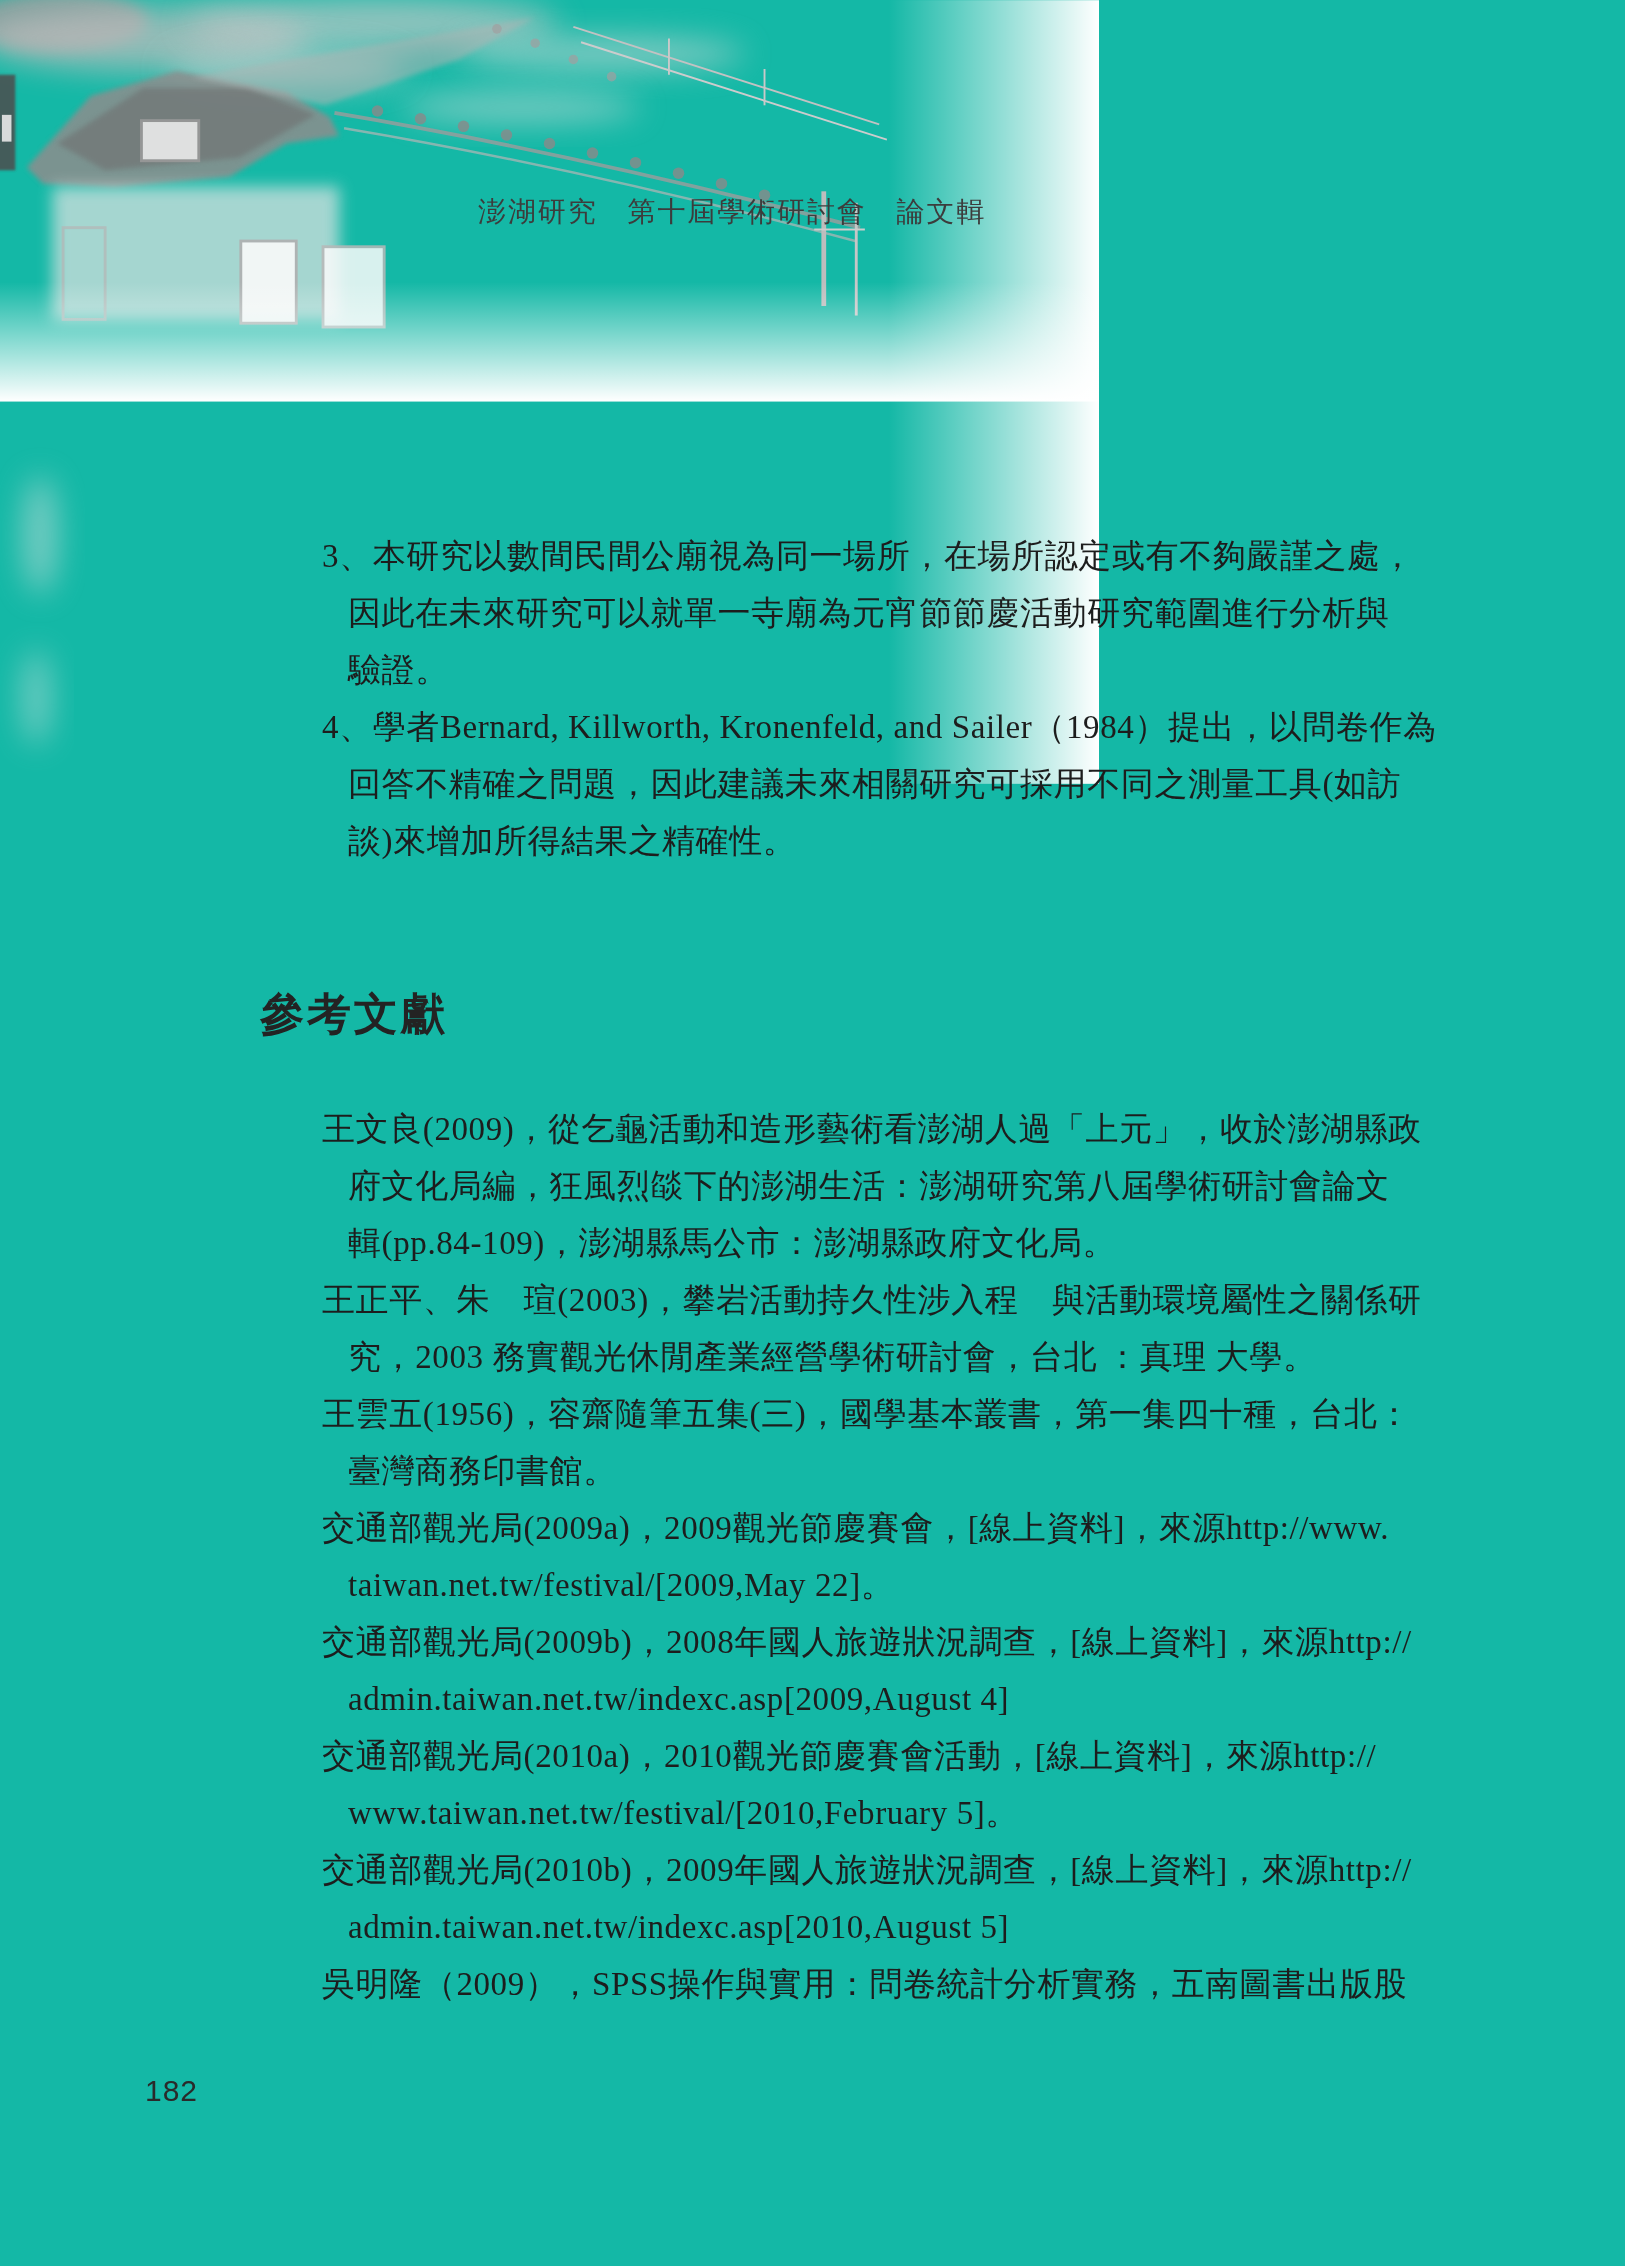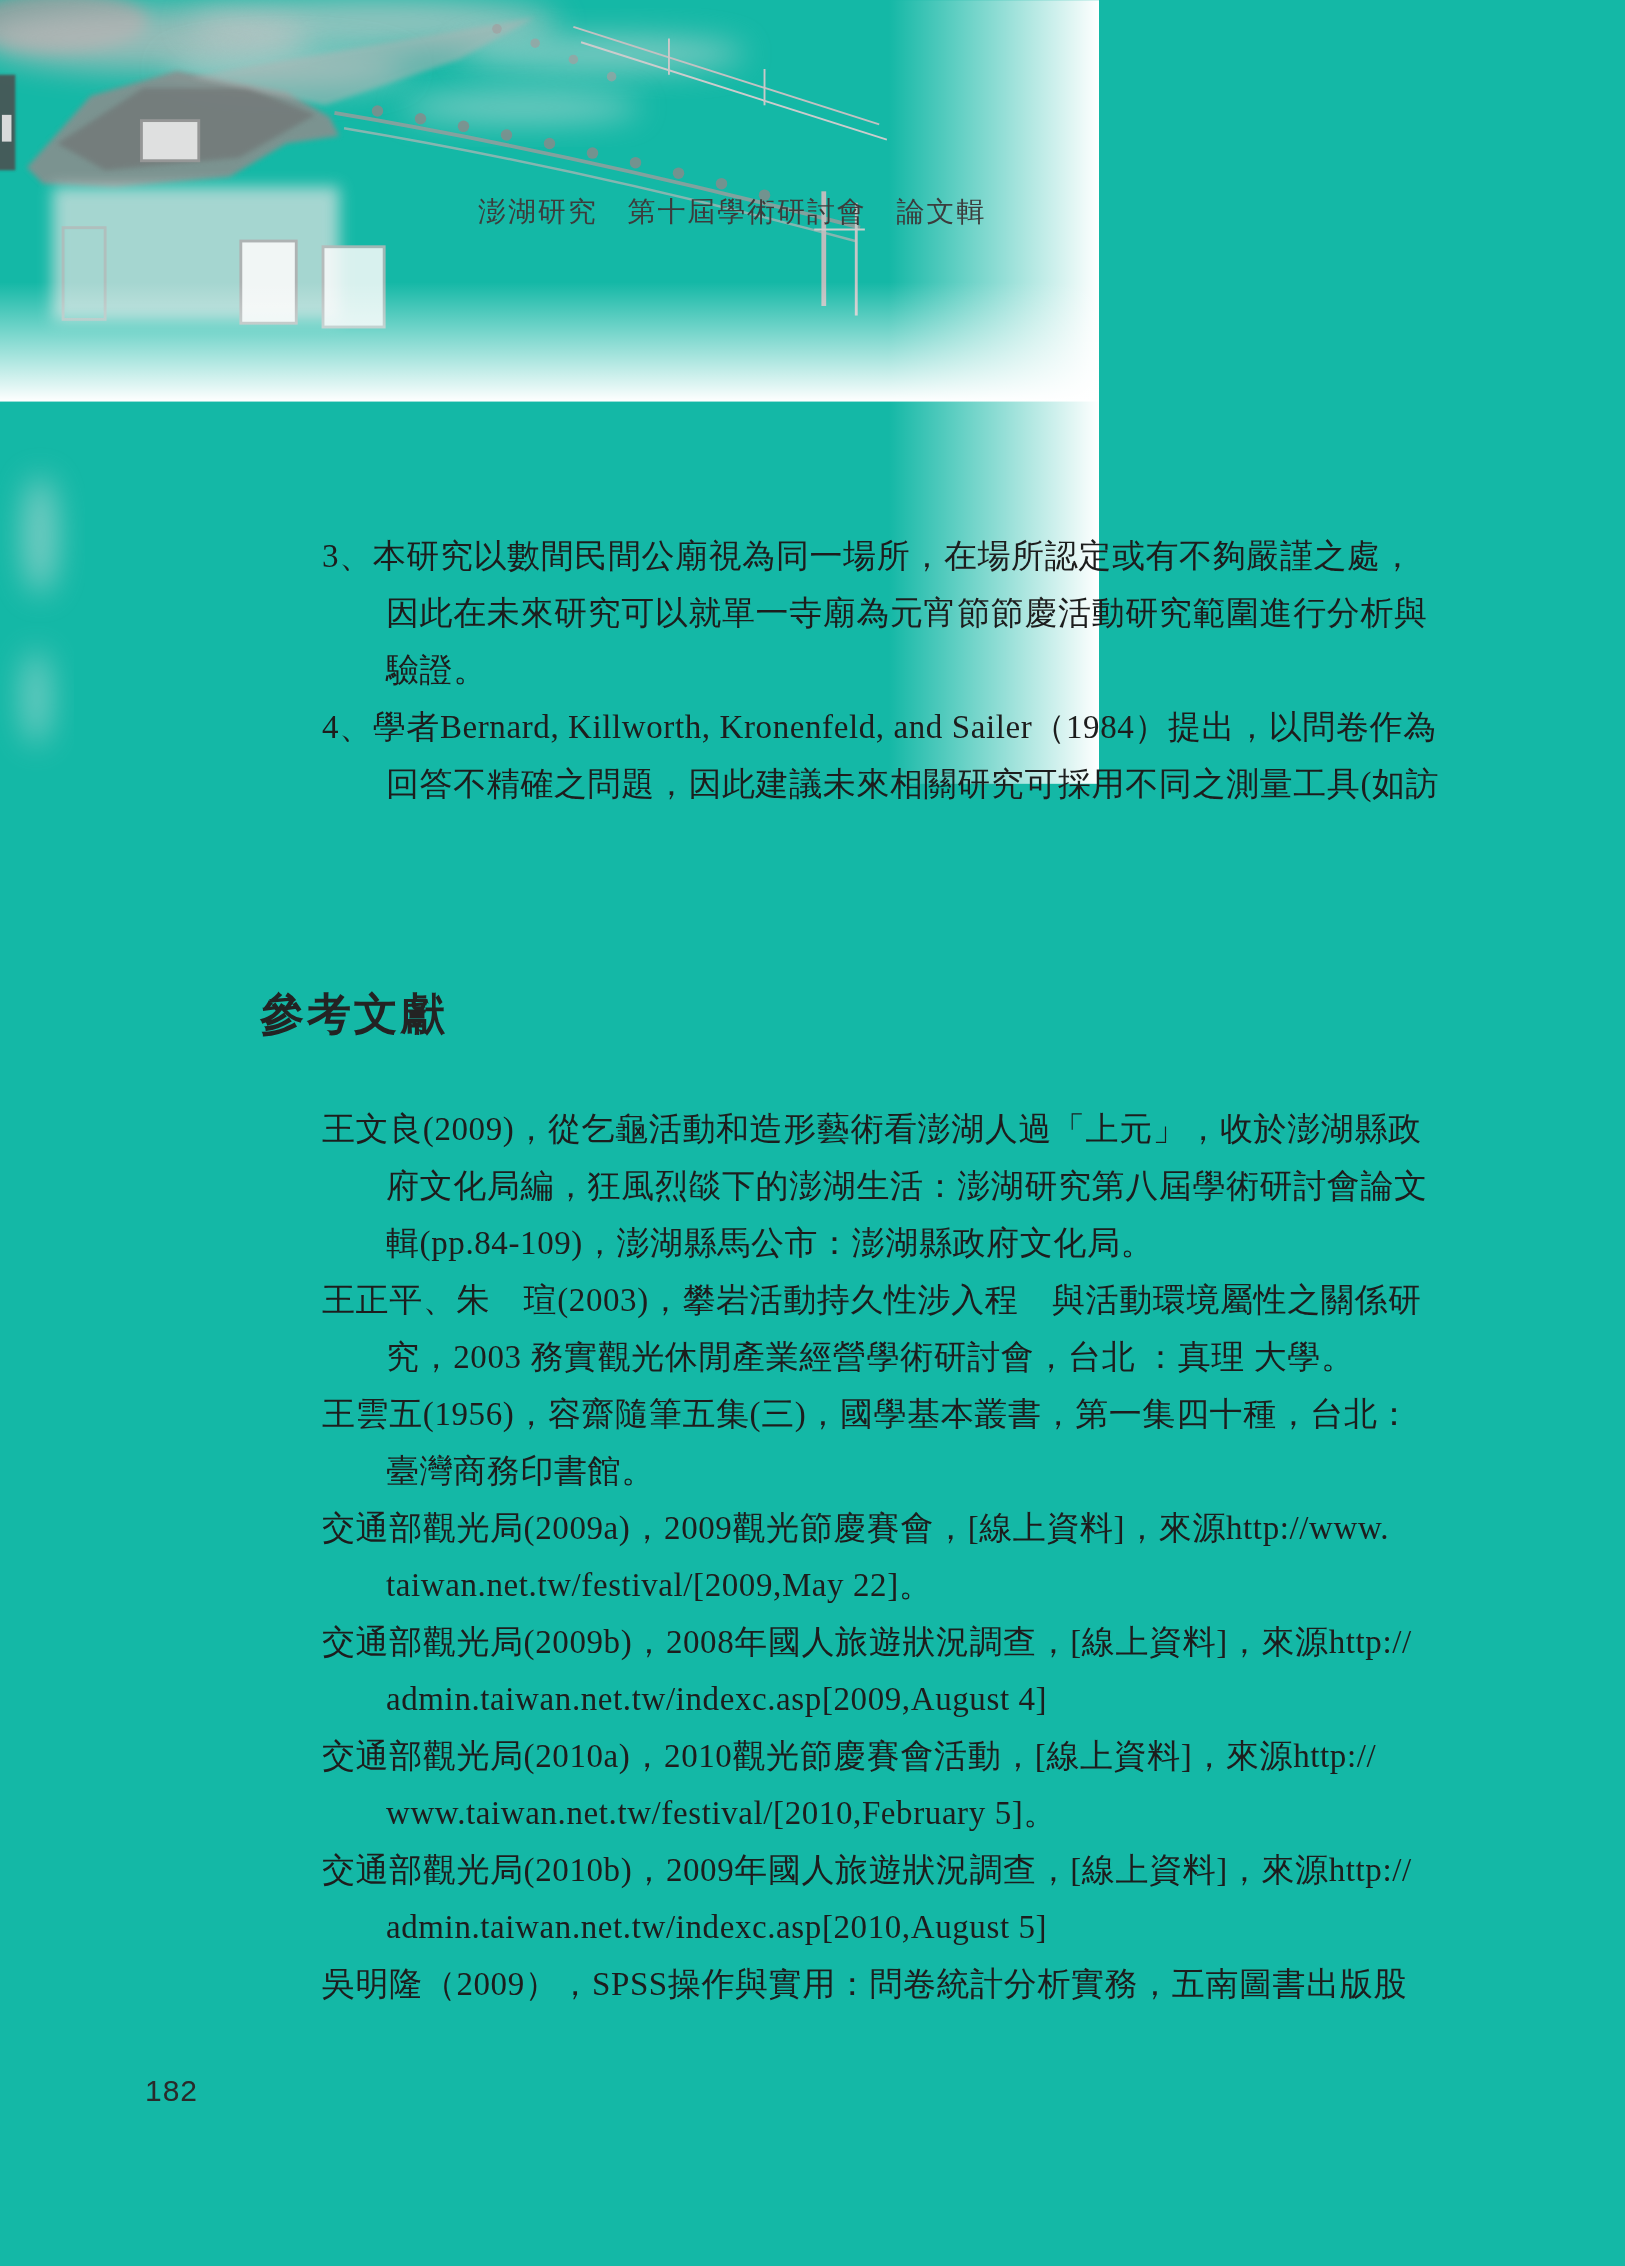--- a/index.html
+++ b/index.html
@@ -25,21 +25,21 @@
   .notes{position:absolute;left:322px;top:528px;width:1061px;}
   .refs{position:absolute;left:322px;top:1101px;width:1061px;}
   .tline{
     height:57px;
     line-height:57px;
     font-size:33px;
     letter-spacing:0.6px;
     white-space:nowrap;
     color:#1d1d1d;
   }
-  .tline.cont{margin-left:64px;}
+  .tline.cont{margin-left:26px;}
   .refs-heading{
     position:absolute;
     left:260px;
     top:985px;
     margin:0;
     font-family:"Liberation Sans","DejaVu Sans",sans-serif;
     font-size:44px;
     font-weight:700;
     letter-spacing:2.9px;
     color:#232323;
@@ -156,20 +156,21 @@
 
   <div class="notes" id="notes">
       <div>
         <div class="tline">3、本研究以數間民間公廟視為同一場所，在場所認定或有不夠嚴謹之處，</div>
         <div class="tline cont">因此在未來研究可以就單一寺廟為元宵節節慶活動研究範圍進行分析與</div>
         <div class="tline cont">驗證。</div>
       </div>
       <div>
         <div class="tline">4、學者Bernard, Killworth, Kronenfeld, and Sailer（1984）提出，以問卷作為</div>
         <div class="tline cont">回答不精確之問題，因此建議未來相關研究可採用不同之測量工具(如訪</div>
+        <div class="tline cont">談)來增加所得結果之精確性。</div>
       </div>
     </div>
 
   <h2 class="refs-heading">參考文獻</h2>
 
   <div class="refs" id="refs">
       <div>
         <div class="tline">王文良(2009)，從乞龜活動和造形藝術看澎湖人過「上元」，收於澎湖縣政</div>
         <div class="tline cont">府文化局編，狂風烈燄下的澎湖生活：澎湖研究第八屆學術研討會論文</div>
         <div class="tline cont">輯(pp.84-109)，澎湖縣馬公市：澎湖縣政府文化局。</div>

